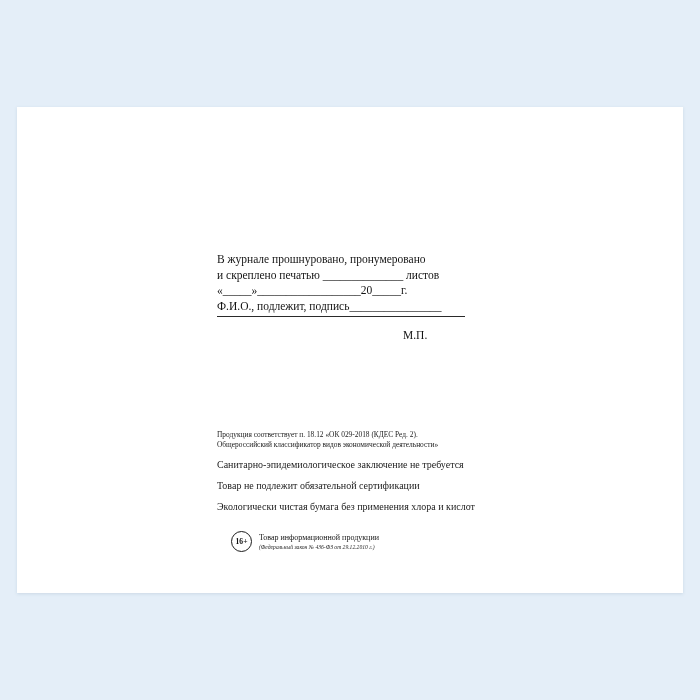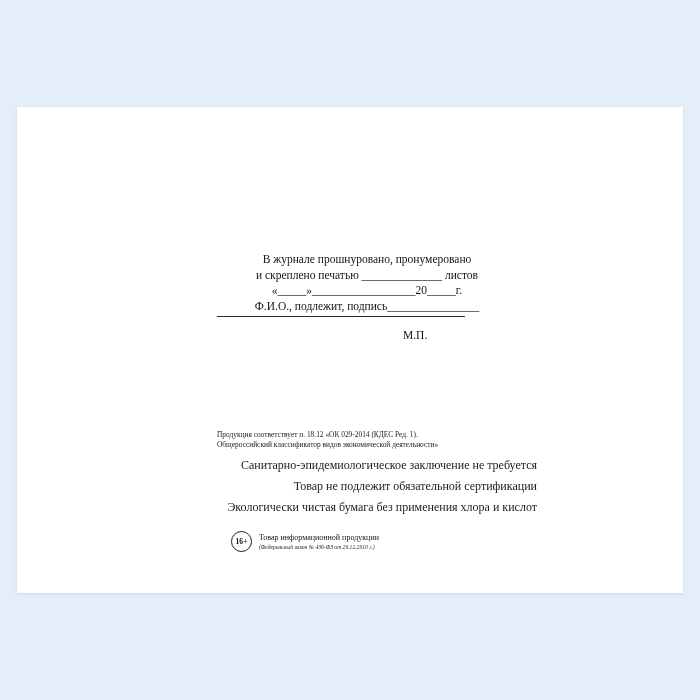--- a/index.html
+++ b/index.html
@@ -40,21 +40,20 @@
     position: absolute;
     left: 200px;
     top: 145px;
     width: 300px;
     color: #141414;
     font-size: 11.5px;
     line-height: 15.5px;
   }
   .seal-block .line {
     white-space: nowrap;
-    text-align: center;
   }
   .seal-block .rule {
     margin-top: 2px;
     border-bottom: 1px solid #2a2a2a;
     width: 248px;
   }
   .mp {
     position: absolute;
     left: 386px;
     top: 222px;
@@ -73,24 +72,23 @@
   .fn-main {
     font-size: 7.4px;
     line-height: 9.6px;
   }
   .fn-italic {
     font-style: italic;
     font-size: 7.2px;
     line-height: 9.6px;
   }
   .fn-spaced {
-    font-size: 12px;
+    font-size: 10px;
     line-height: 10px;
     margin-top: 11px;
-    text-align: right;
   }
 
   
   .age-row {
     position: absolute;
     left: 200px;
     top: 424px;
     display: flex;
     align-items: center;
   }
@@ -134,21 +132,21 @@
         <div class="line">В журнале прошнуровано, пронумеровано</div>
         <div class="line">и скреплено печатью ______________ листов</div>
         <div class="line">«_____»__________________20_____г.</div>
         <div class="line">Ф.И.О., подлежит, подпись________________</div>
         <div class="rule"></div>
       </div>
 
       <div class="mp">М.П.</div>
 
       <div class="footnotes">
-        <div class="fn-main">Продукция соответствует п. 18.12 «ОК 029-2014 (КДЕС Ред. 1).</div>
+        <div class="fn-main">Продукция соответствует п. 18.12 «ОК 029-2018 (КДЕС Ред. 2).</div>
         <div class="fn-main">Общероссийский классификатор видов экономической деятельности»</div>
         <div class="fn-spaced">Санитарно-эпидемиологическое заключение не требуется</div>
         <div class="fn-spaced">Товар не подлежит обязательной сертификации</div>
         <div class="fn-spaced">Экологически чистая бумага без применения хлора и кислот</div>
       </div>
 
       <div class="age-row">
         <div class="age-badge">16+</div>
         <div class="age-text">
           <div class="age-title">Товар информационной продукции</div>

